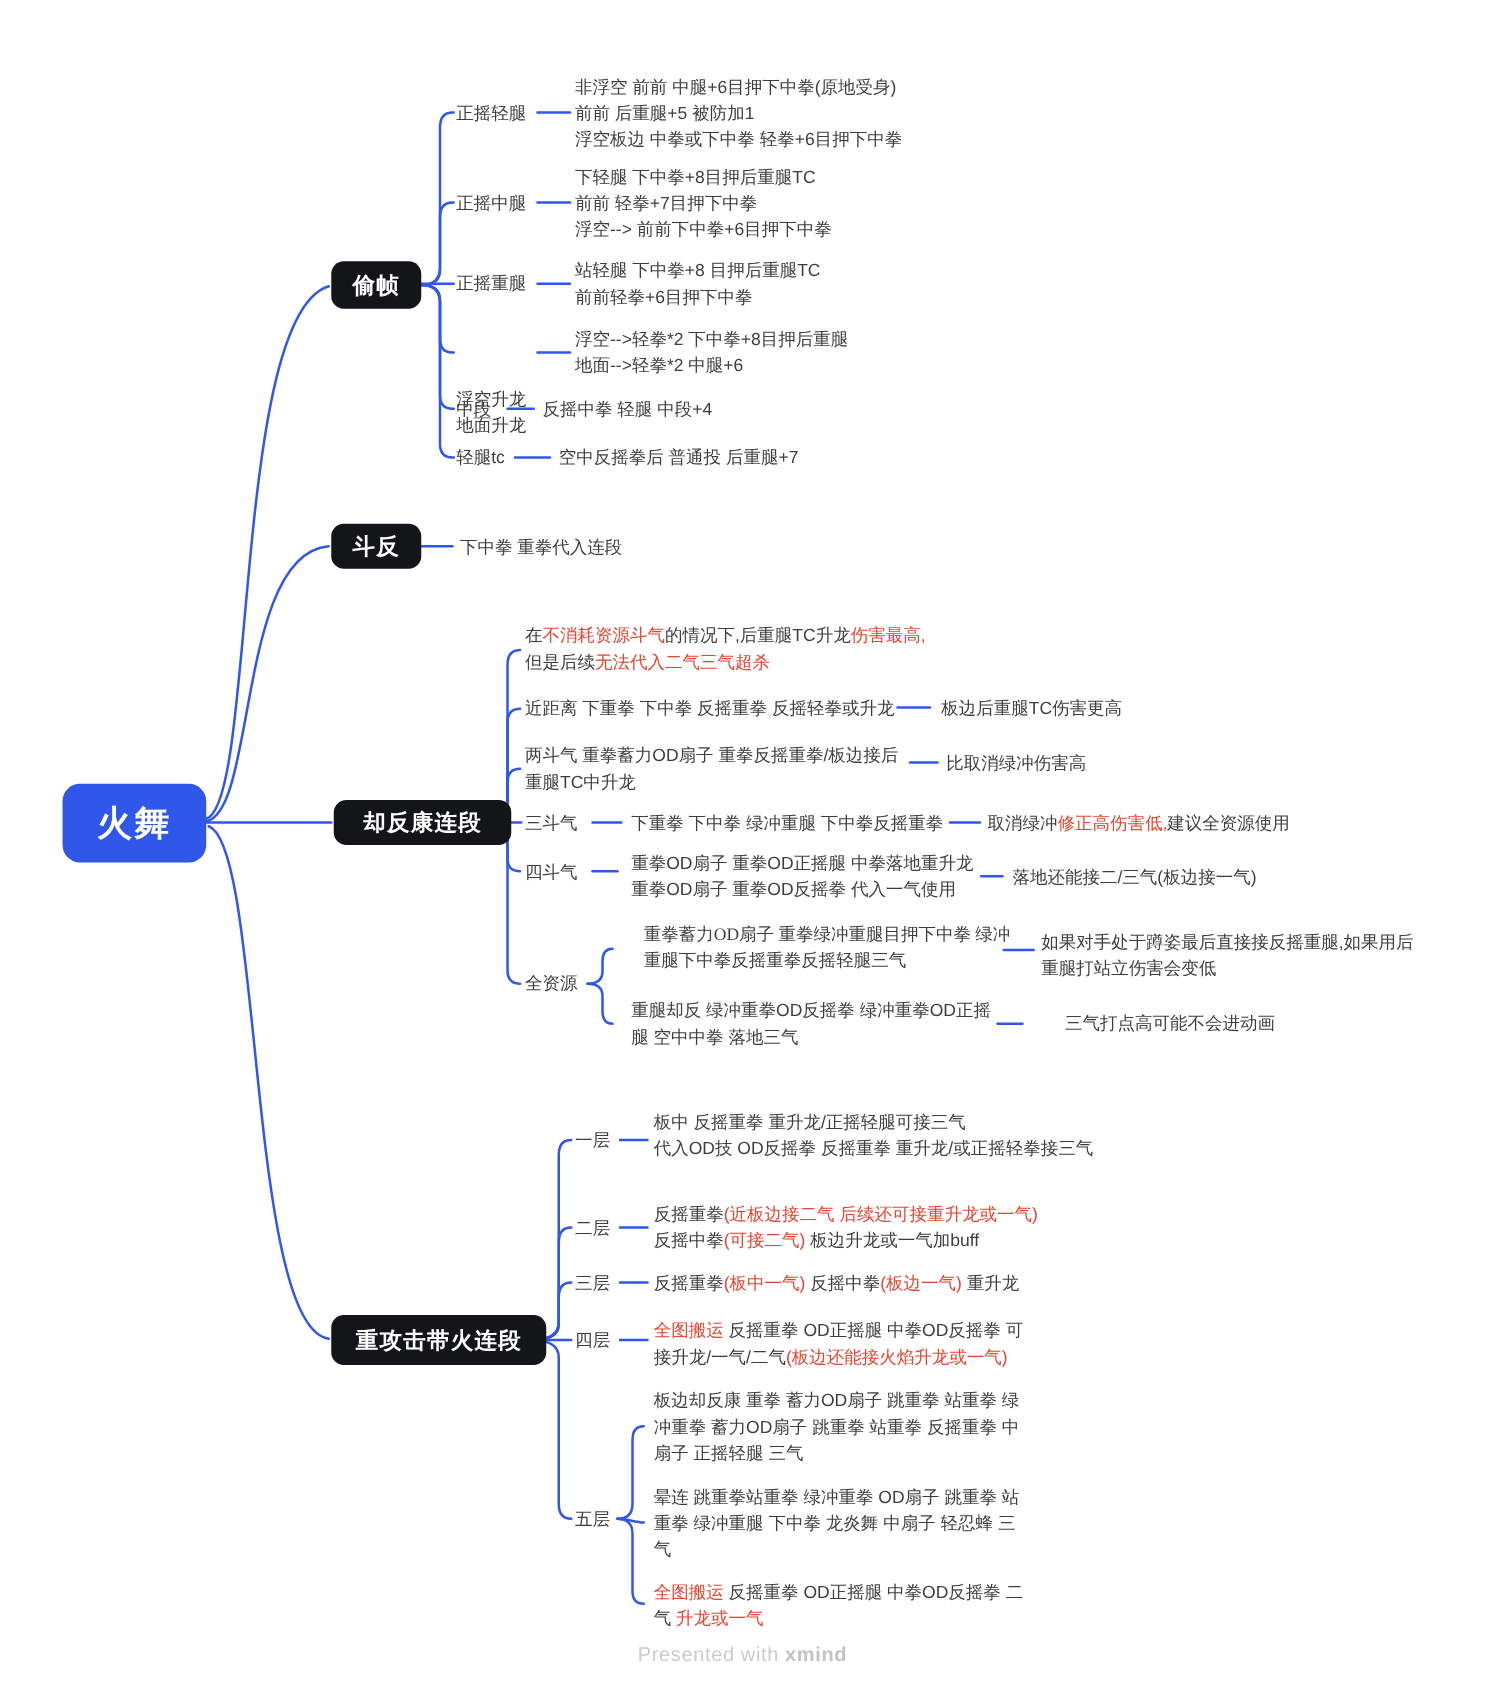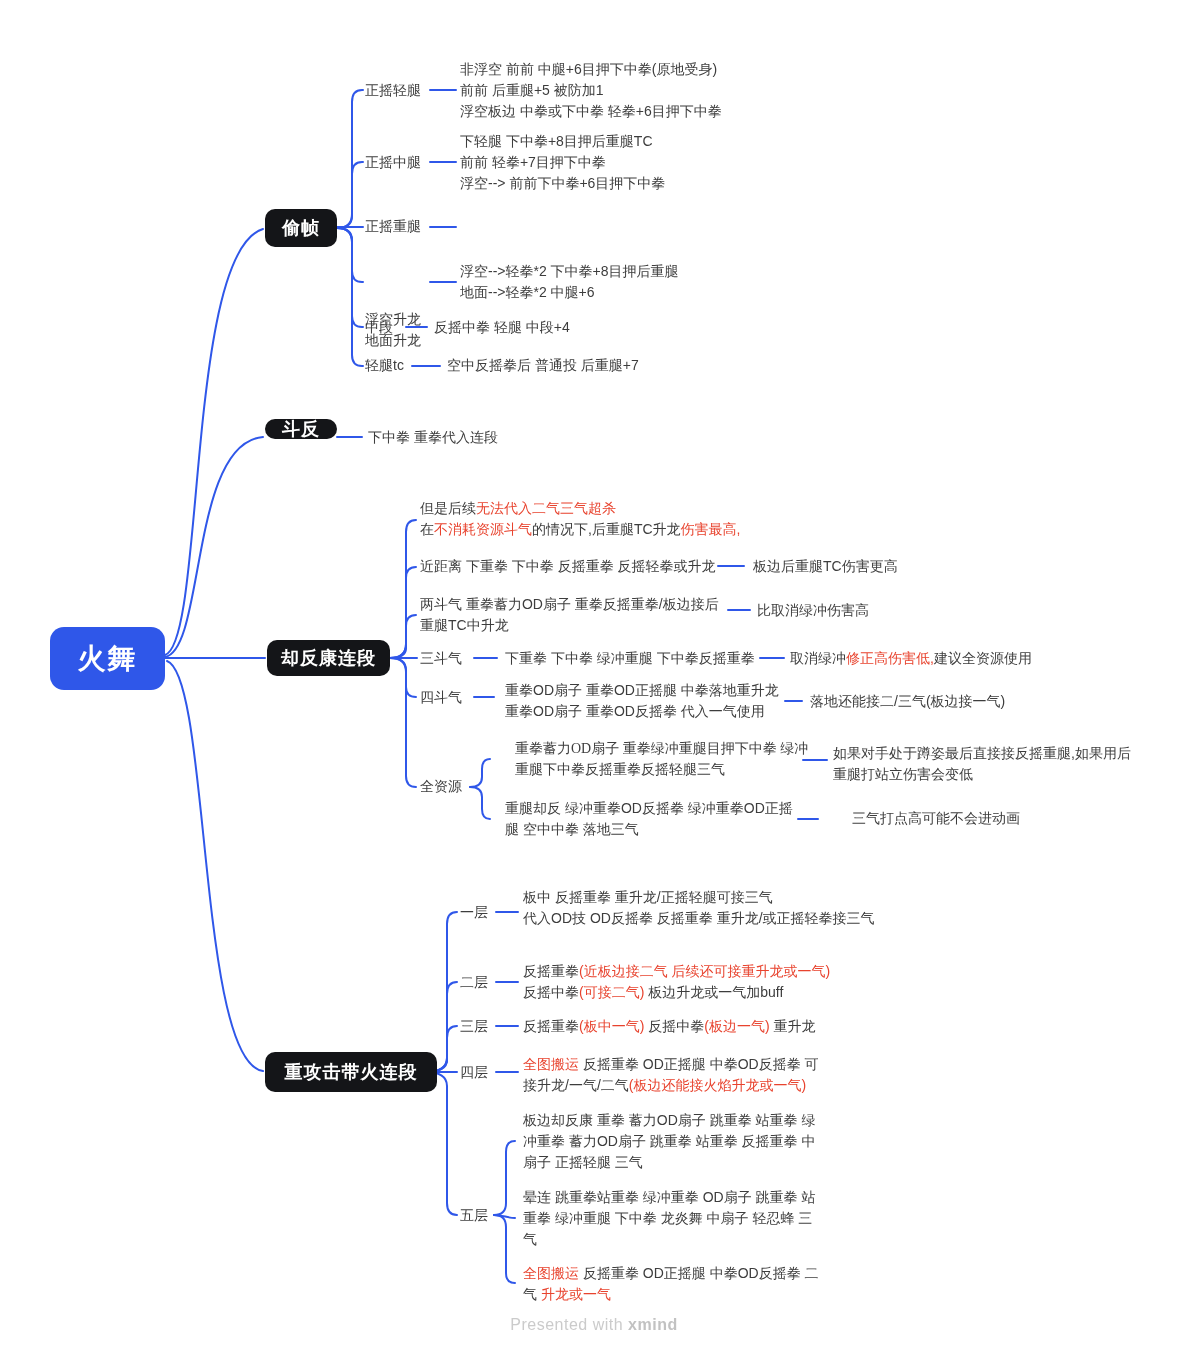--- a/index.html
+++ b/index.html
@@ -81,43 +81,47 @@
     <path class="edge" d="M494,1215 C502,1215 508,1218 515,1218"></path>
     <path class="edge" d="M494,1215 Q506,1215 506,1227 V1273 Q506,1283 515,1283"></path>
   </svg>
 
   <div class="topic root" style="left:50px;top:627px;width:115px;height:63px;">
     <span>火舞</span>
   </div>
   <div class="topic" style="left:265px;top:209px;width:72px;height:38px;">
     <span>偷帧</span>
   </div>
-  <div class="topic" style="left:265px;top:419px;width:72px;height:20px;">
+  <div class="topic" style="left:265px;top:419px;width:72px;height:36px;">
     <span>斗反</span>
   </div>
-  <div class="topic" style="left:267px;top:640px;width:123px;height:36px;">
+  <div class="topic" style="left:267px;top:640px;width:142px;height:36px;">
     <span>却反康连段</span>
   </div>
   <div class="topic" style="left:265px;top:1052px;width:172px;height:40px;">
     <span>重攻击带火连段</span>
   </div>
 
   <div class="lbl" style="left:365px;top:80px;">正摇轻腿</div>
   <div class="blk" style="left:460px;top:59px;">
       <div><span>非浮空 前前 中腿+6目押下中拳(原地受身)</span></div>
       <div><span>前前 后重腿+5 被防加1</span></div>
       <div><span>浮空板边 中拳或下中拳 轻拳+6目押下中拳</span></div>
     </div>
   <div class="lbl" style="left:365px;top:152px;">正摇中腿</div>
   <div class="blk" style="left:460px;top:131px;">
       <div><span>下轻腿 下中拳+8目押后重腿TC</span></div>
       <div><span>前前 轻拳+7目押下中拳</span></div>
       <div><span>浮空--&gt; 前前下中拳+6目押下中拳</span></div>
     </div>
   <div class="lbl" style="left:365px;top:216px;">正摇重腿</div>
+  <div class="blk" style="left:460px;top:206px;">
+      <div><span>站轻腿 下中拳+8 目押后重腿TC</span></div>
+      <div><span>前前轻拳+6目押下中拳</span></div>
+    </div>
   <div class="blk" style="left:365px;top:261px;margin-top:48px;">
       <div><span>浮空升龙</span></div>
       <div><span>地面升龙</span></div>
     </div>
   <div class="blk" style="left:460px;top:261px;">
       <div><span>浮空--&gt;轻拳*2  下中拳+8目押后重腿</span></div>
       <div><span>地面--&gt;轻拳*2 中腿+6</span></div>
     </div>
   <div class="lbl" style="left:365px;top:317px;">中段</div>
   <div class="blk" style="left:434px;top:317px;">
@@ -126,22 +130,22 @@
   <div class="lbl" style="left:365px;top:355px;">轻腿tc</div>
   <div class="blk" style="left:447px;top:355px;">
       <div><span>空中反摇拳后 普通投 后重腿+7</span></div>
     </div>
 
   <div class="blk" style="left:368px;top:427px;">
       <div><span>下中拳 重拳代入连段</span></div>
     </div>
 
   <div class="blk" style="left:420px;top:498px;">
+      <div><span>在</span><span class="red">不消耗资源斗气</span><span>的情况下,后重腿TC升龙</span><span class="red">伤害最高,</span></div>
       <div><span>但是后续</span><span class="red">无法代入二气三气超杀</span></div>
-      <div><span>在</span><span class="red">不消耗资源斗气</span><span>的情况下,后重腿TC升龙</span><span class="red">伤害最高,</span></div>
     </div>
   <div class="blk" style="left:420px;top:556px;">
       <div><span>近距离 下重拳 下中拳 反摇重拳 反摇轻拳或升龙</span></div>
     </div>
   <div class="blk" style="left:753px;top:556px;">
       <div><span>板边后重腿TC伤害更高</span></div>
     </div>
   <div class="blk" style="left:420px;top:594px;">
       <div><span>两斗气 重拳蓄力OD扇子 重拳反摇重拳/板边接后</span></div>
       <div><span>重腿TC中升龙</span></div>

